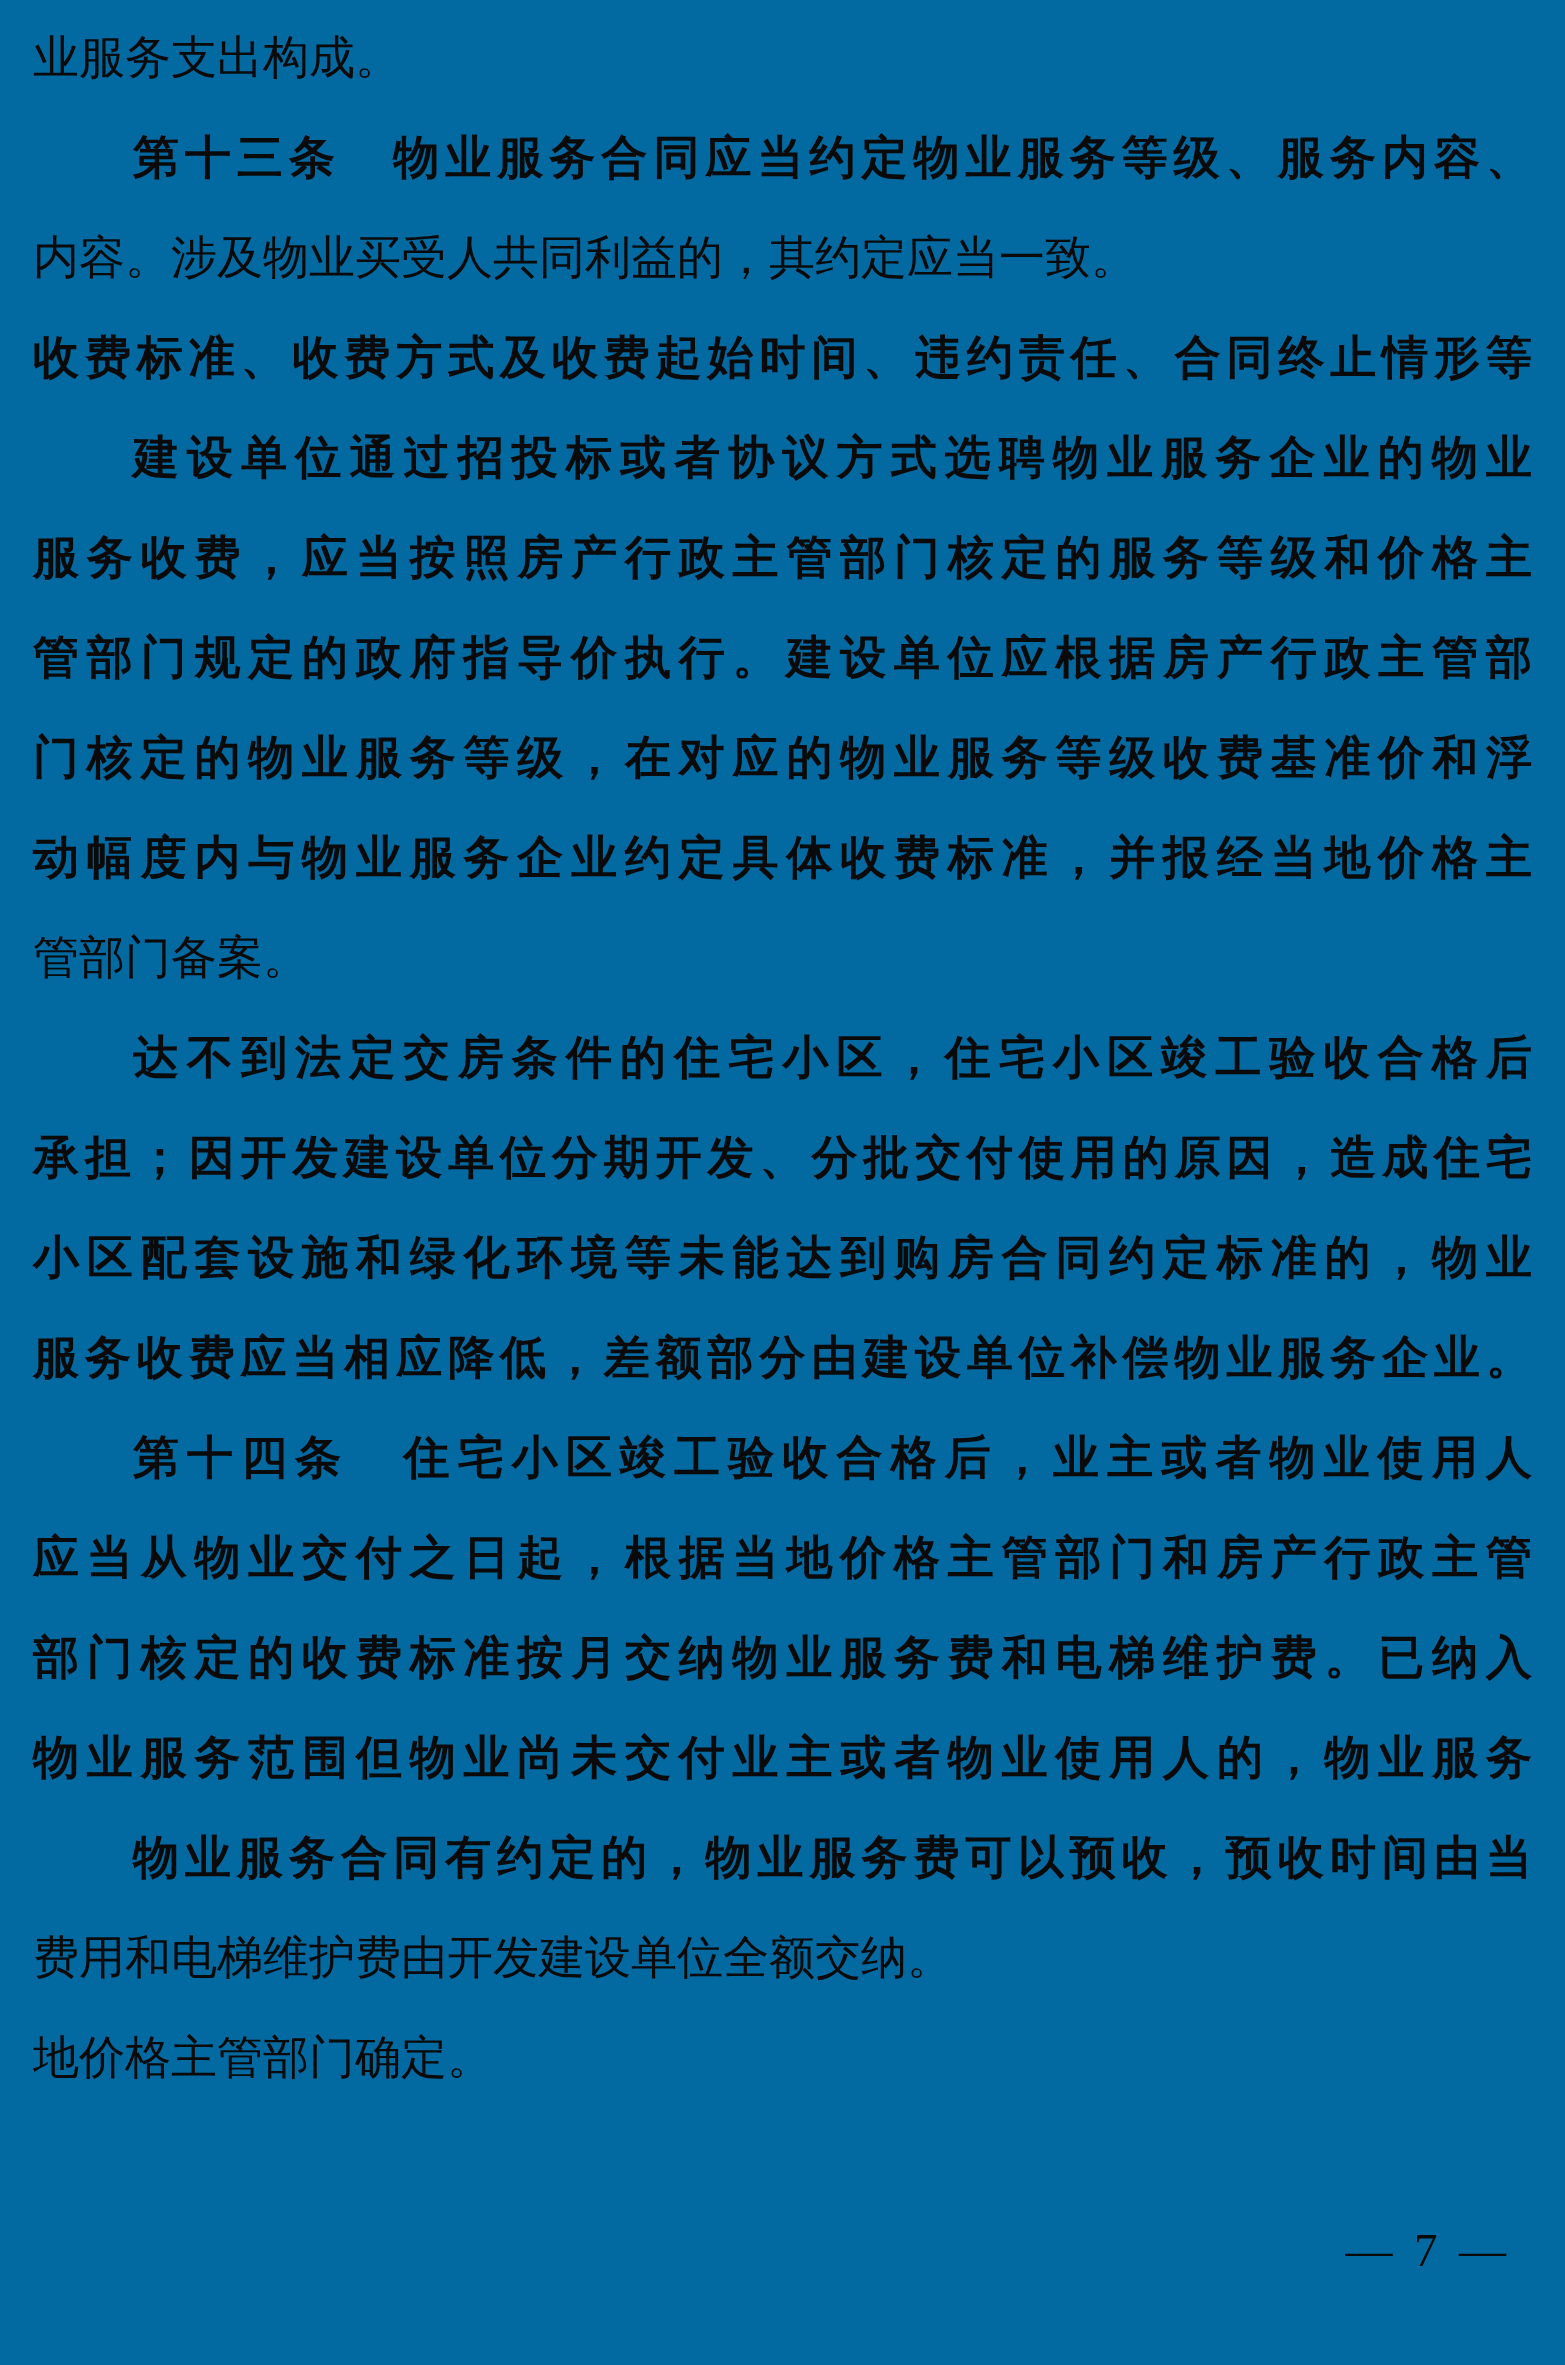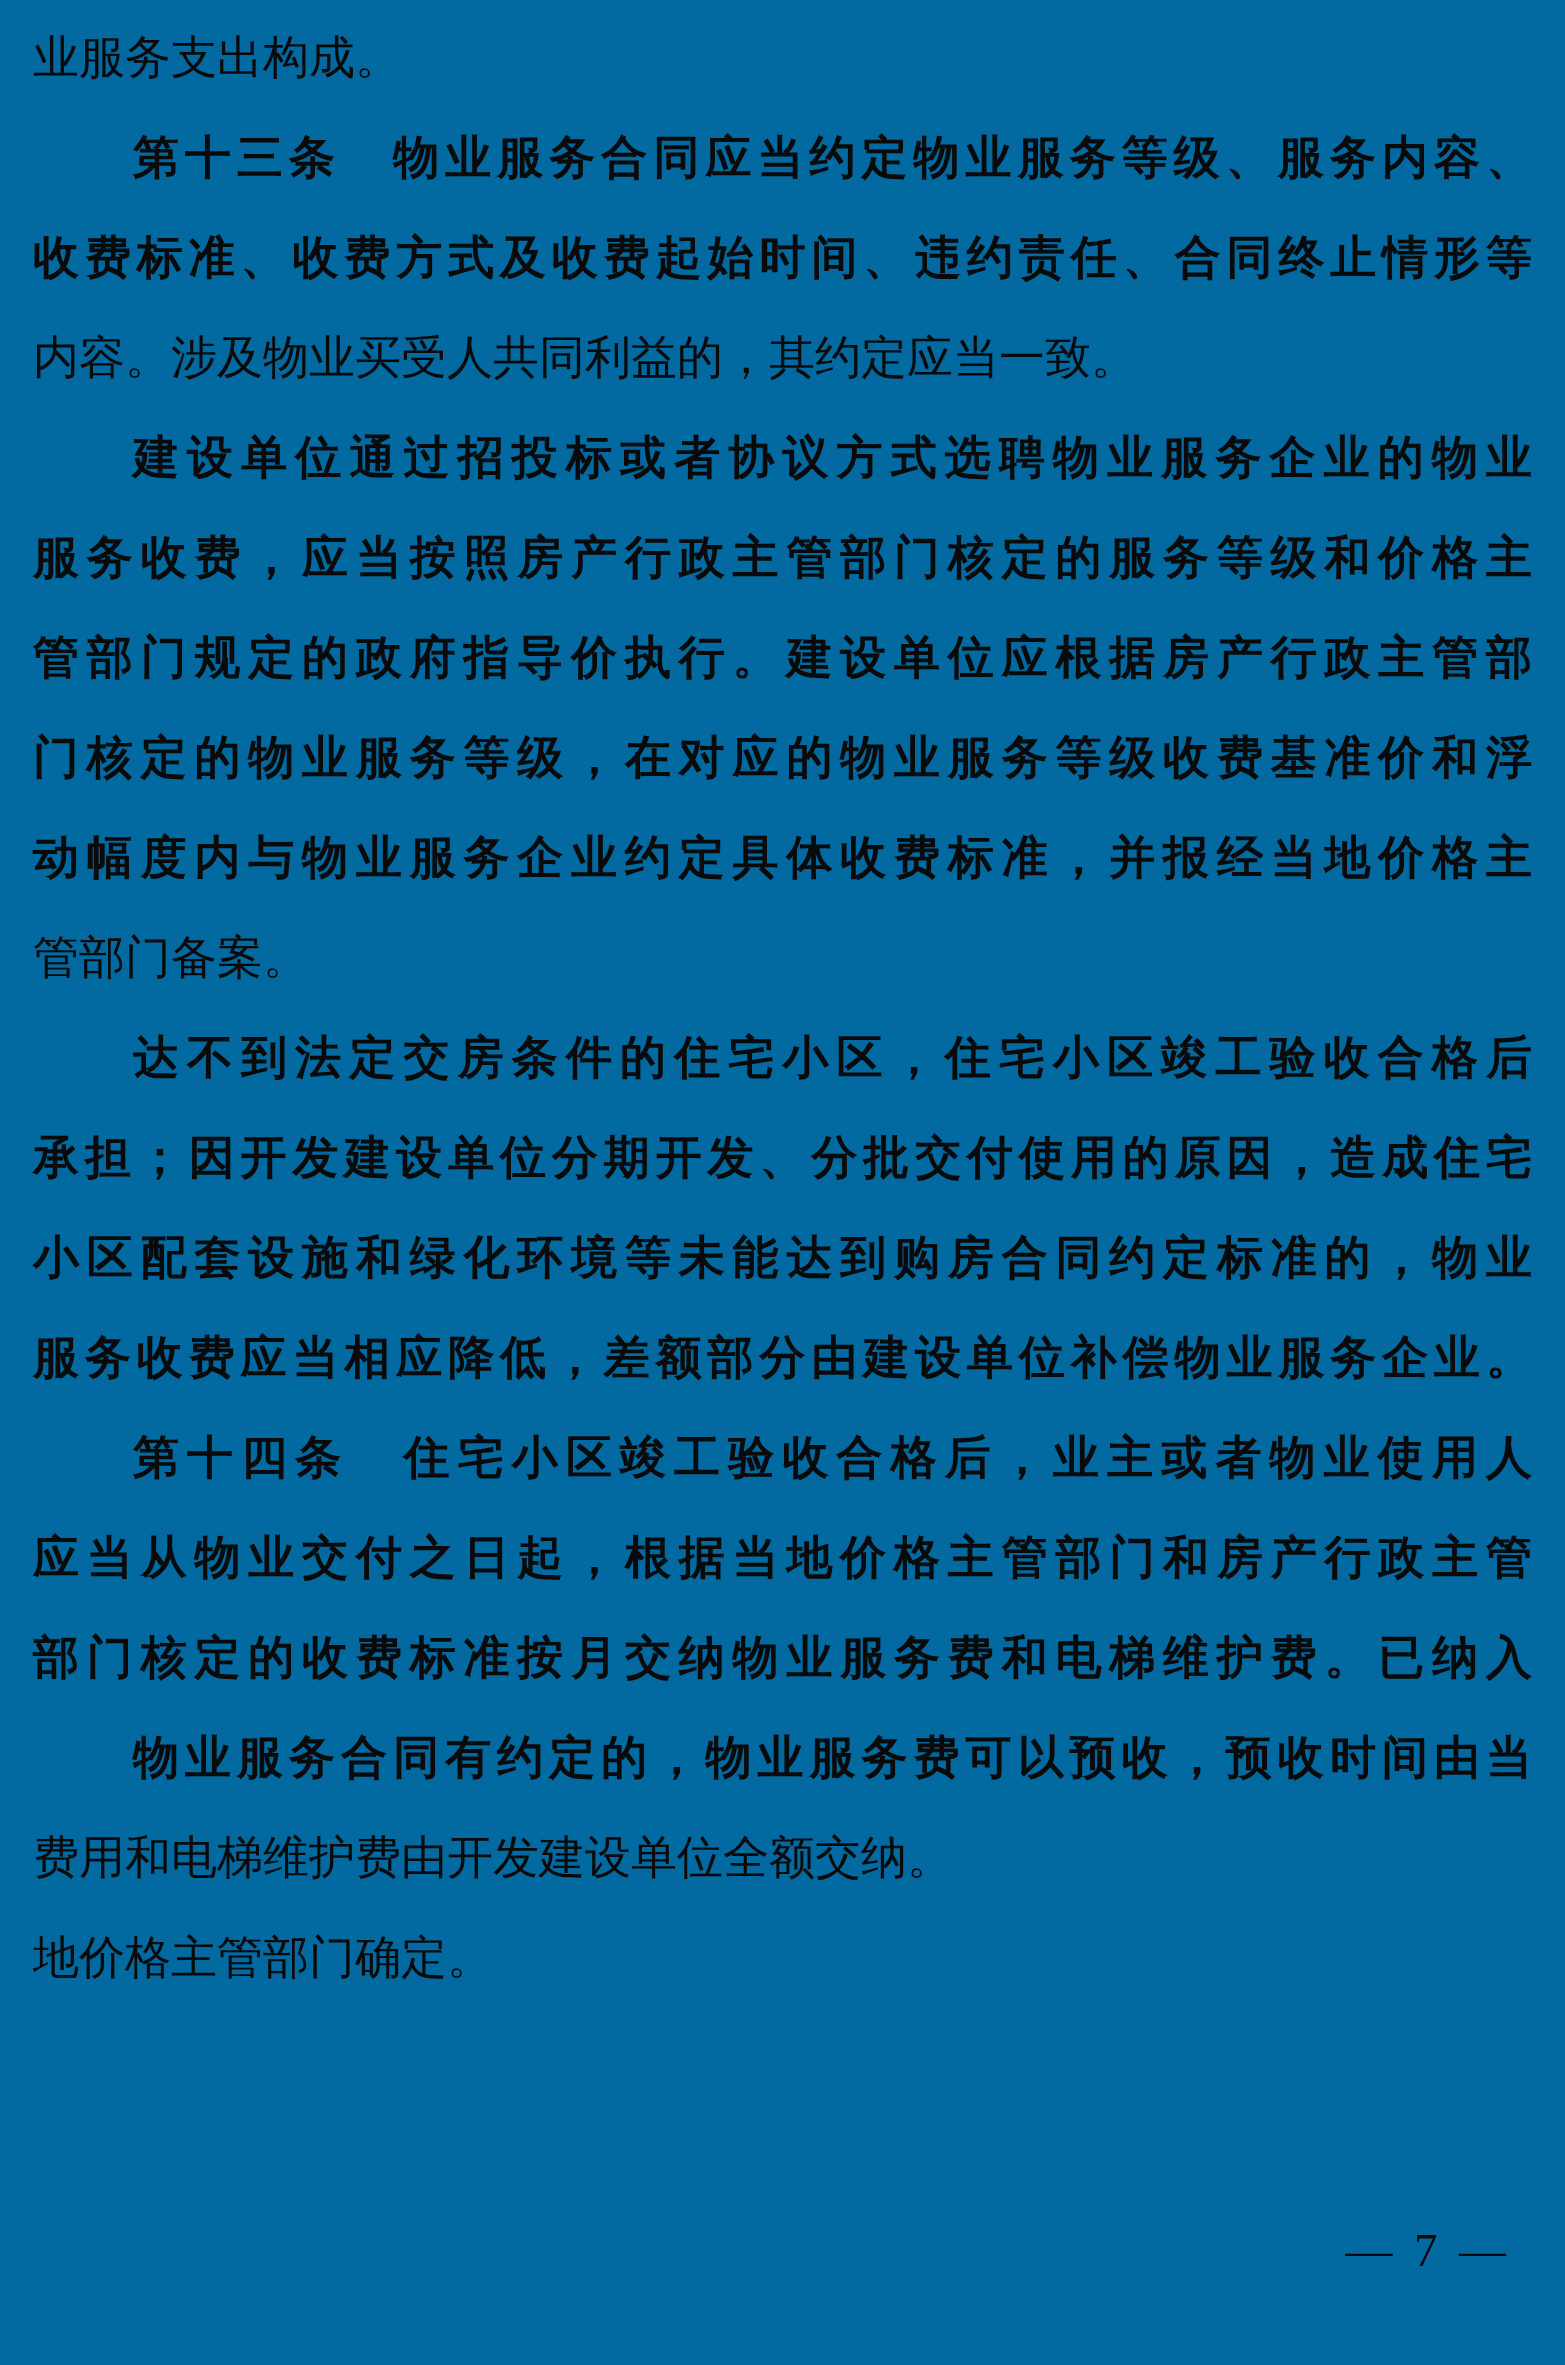--- a/index.html
+++ b/index.html
@@ -45,34 +45,35 @@
     color: #0a0a0a;
   }
 </style>
 </head>
 <body>
 
 <div class="page">
   <div class="textblock">
     <div class="line">业服务支出构成。</div>
     <div class="line indent fill">第十三条　物业服务合同应当约定物业服务等级、服务内容、</div>
+    <div class="line">内容。涉及物业买受人共同利益的，其约定应当一致。</div>
     <div class="line fill">收费标准、收费方式及收费起始时间、违约责任、合同终止情形等</div>
-    <div class="line">内容。涉及物业买受人共同利益的，其约定应当一致。</div>
     <div class="line indent fill">建设单位通过招投标或者协议方式选聘物业服务企业的物业</div>
     <div class="line fill">服务收费，应当按照房产行政主管部门核定的服务等级和价格主</div>
     <div class="line fill">管部门规定的政府指导价执行。建设单位应根据房产行政主管部</div>
     <div class="line fill">门核定的物业服务等级，在对应的物业服务等级收费基准价和浮</div>
     <div class="line fill">动幅度内与物业服务企业约定具体收费标准，并报经当地价格主</div>
     <div class="line">管部门备案。</div>
     <div class="line indent fill">达不到法定交房条件的住宅小区，住宅小区竣工验收合格后</div>
     <div class="line fill">承担；因开发建设单位分期开发、分批交付使用的原因，造成住宅</div>
     <div class="line fill">小区配套设施和绿化环境等未能达到购房合同约定标准的，物业</div>
     <div class="line fill">服务收费应当相应降低，差额部分由建设单位补偿物业服务企业。</div>
     <div class="line indent fill">第十四条　住宅小区竣工验收合格后，业主或者物业使用人</div>
     <div class="line fill">应当从物业交付之日起，根据当地价格主管部门和房产行政主管</div>
     <div class="line fill">部门核定的收费标准按月交纳物业服务费和电梯维护费。已纳入</div>
+    <div class="line fill">物业服务范围但物业尚未交付业主或者物业使用人的，物业服务</div>
     <div class="line indent fill">物业服务合同有约定的，物业服务费可以预收，预收时间由当</div>
     <div class="line">费用和电梯维护费由开发建设单位全额交纳。</div>
     <div class="line">地价格主管部门确定。</div>
   </div>
   <div class="pagenum">— 7 —</div>
 </div>
 
 
 </body></html>

